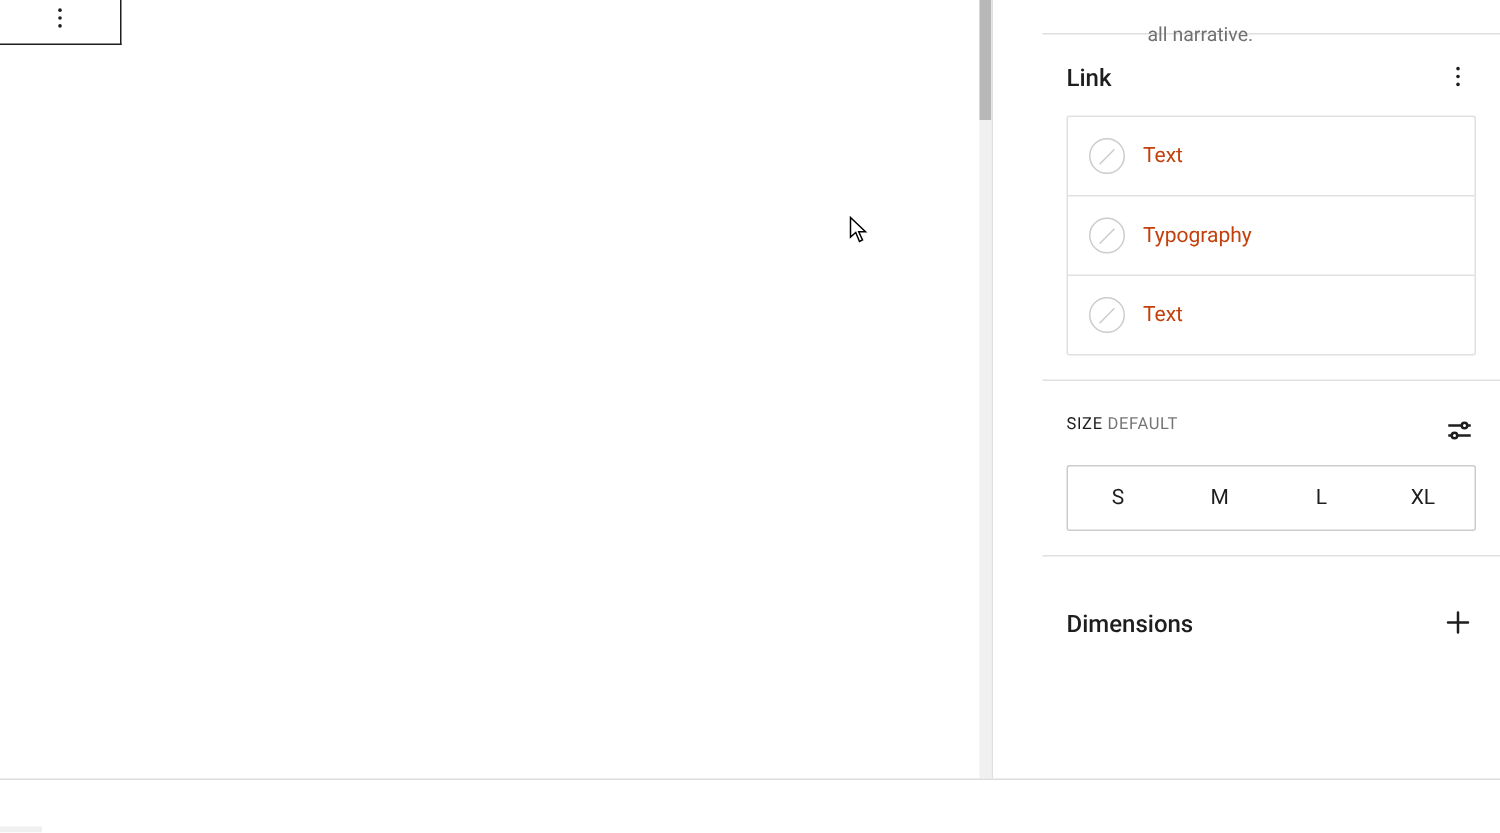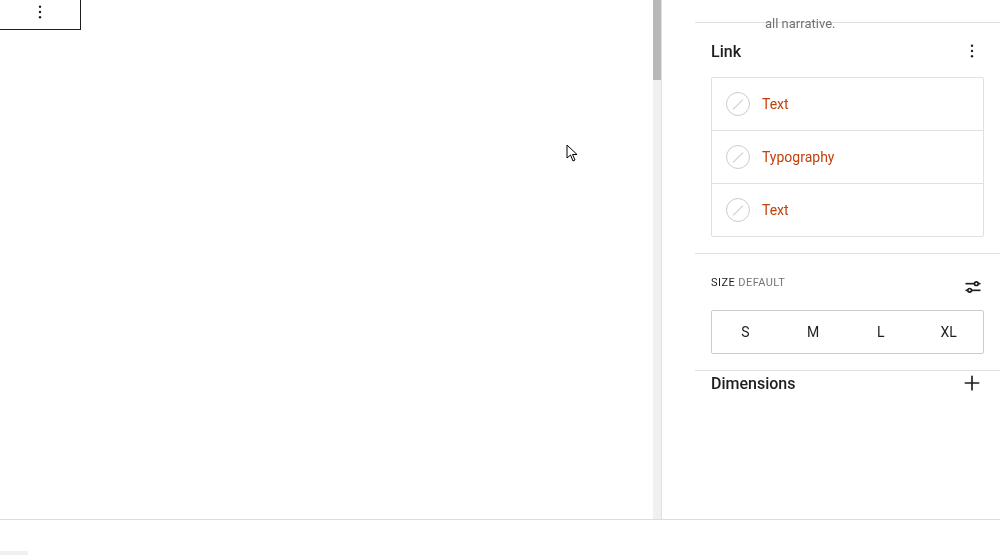--- a/index.html
+++ b/index.html
@@ -23,21 +23,21 @@
   .color-row { display: flex; align-items: center; gap: 12px; padding: 14px 14px; border-bottom: 1px solid #e0e0e0; cursor: pointer; font-size: 14px; color: #c2410c; }
   .color-row:last-child { border-bottom: none; }
   .swatch { width: 24px; height: 24px; border-radius: 50%; border: 1px solid #ccc; position: relative; flex: none; background: #fff; }
   .swatch::after { content:""; position:absolute; left:4px; top:11px; width:14px; height:1px; background:#ccc; transform: rotate(-45deg); }
   .size-row { display:flex; align-items:flex-start; justify-content:space-between; margin: 6px 0 12px; }
   .size-label { font-size: 11px; letter-spacing: .04em; color:#1e1e1e; }
   .size-label .muted { color:#757575; }
   .slider-icon { width:22px; height:22px; display:flex; align-items:center; justify-content:center; cursor:pointer; }
   .size-seg { display:flex; border:1px solid #ccc; border-radius:2px; height:44px; align-items:stretch; }
   .size-opt { flex:1; display:flex; align-items:center; justify-content:center; font-size:14px; color:#1e1e1e; cursor:pointer; border-right:1px solid transparent; }
-  .dims-section { border-top:1px solid #e0e0e0; padding:0 16px; display:flex; align-items:center; justify-content:space-between; }
+  .dims-section { border-top:1px solid #e0e0e0; padding:32px 16px; display:flex; align-items:center; justify-content:space-between; }
   .plus-btn { width:24px; height:24px; display:flex; align-items:center; justify-content:center; cursor:pointer; }
   .sidebar-scroll-track { position:absolute; right:0; top:0; width:18px; height:100%; }
   .footer { height: 36px; border-top: 1px solid #dcdcdc; background:#fff; position: relative; }
   .footer-underline { position:absolute; left:0; bottom:0; width:28px; height:4px; background:#f0f0f0; }
   svg { display:block; }
 </style>
 </head>
 <body>
 
 <div class="app">

